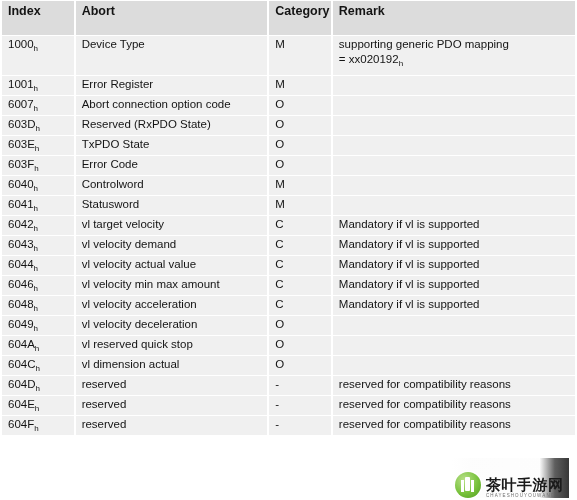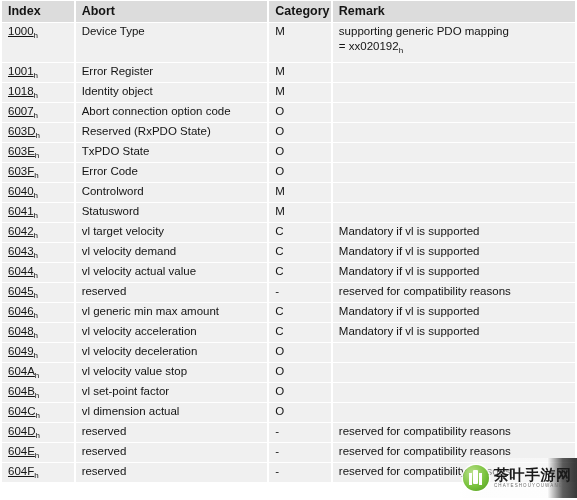--- a/index.html
+++ b/index.html
@@ -33,51 +33,51 @@
     font-weight: normal;
     text-align: left;
   }
   #doc-table thead th {
     background: #dcdcdc;
     font-weight: bold;
     font-size: 12.5px;
     height: 17px;
     line-height: 16px;
     padding-top: 2px;
-    padding-bottom: 2px;
+    padding-bottom: 15px;
   }
   .col-index  { width: 71px; }
   .col-name   { width: 190px; }
   .col-cat    { width: 61px; }
   .col-remark { width: 240px; }
 
-  td.cell-index { white-space: nowrap; text-decoration: underline; }
+  td.cell-index { white-space: nowrap; }
   td.cell-cat   { text-align: center; }
 
   tbody tr { height: 17px; }
   tbody tr.tall td { height: 36px; }
 
   sub.hx {
     font-size: 8px;
     vertical-align: baseline;
     position: relative;
     top: 3px;
     letter-spacing: 0;
   }
   .remark-line2 { display: block; }
 
   
   #watermark {
     position: absolute;
-    right: 0;
+    right: 8px;
     bottom: 2px;
     width: 118px;
     height: 40px;
     display: flex;
-    align-items: center;
+    align-items: flex-end;
     background: linear-gradient(to right, rgba(255,255,255,0) 0%, rgba(250,250,250,0.45) 18%, rgba(252,252,252,0.6) 75%, rgba(40,40,40,0.75) 88%, rgba(20,20,20,0.85) 100%);
     pointer-events: none;
   }
   #wm-badge {
     width: 26px;
     height: 26px;
     border-radius: 50%;
     background: radial-gradient(circle at 35% 30%, #b9e08a 0%, #79c23c 55%, #4e9a1e 100%);
     position: relative;
     flex: 0 0 auto;
@@ -137,26 +137,20 @@
         <td class="cell-cat">M</td>
         <td class="cell-remark"><span>supporting generic PDO mapping</span><span class="remark-line2"><span>= xx020192</span><sub class="hx">h</sub></span></td>
       </tr>
       <tr>
         <td class="cell-index"><span>1001</span><sub class="hx">h</sub></td>
         <td class="cell-name">Error Register</td>
         <td class="cell-cat">M</td>
         <td class="cell-remark"><span></span></td>
       </tr>
       <tr>
-        <td class="cell-index"><span>1018</span><sub class="hx">h</sub></td>
-        <td class="cell-name">Identity object</td>
-        <td class="cell-cat">M</td>
-        <td class="cell-remark"><span></span></td>
-      </tr>
-      <tr>
         <td class="cell-index"><span>6007</span><sub class="hx">h</sub></td>
         <td class="cell-name">Abort connection option code</td>
         <td class="cell-cat">O</td>
         <td class="cell-remark"><span></span></td>
       </tr>
       <tr>
         <td class="cell-index"><span>603D</span><sub class="hx">h</sub></td>
         <td class="cell-name">Reserved (RxPDO State)</td>
         <td class="cell-cat">O</td>
         <td class="cell-remark"><span></span></td>
@@ -197,52 +191,40 @@
         <td class="cell-cat">C</td>
         <td class="cell-remark"><span>Mandatory if vl is supported</span></td>
       </tr>
       <tr>
         <td class="cell-index"><span>6044</span><sub class="hx">h</sub></td>
         <td class="cell-name">vl velocity actual value</td>
         <td class="cell-cat">C</td>
         <td class="cell-remark"><span>Mandatory if vl is supported</span></td>
       </tr>
       <tr>
-        <td class="cell-index"><span>6045</span><sub class="hx">h</sub></td>
-        <td class="cell-name">reserved</td>
-        <td class="cell-cat">-</td>
-        <td class="cell-remark"><span>reserved for compatibility reasons</span></td>
-      </tr>
-      <tr>
         <td class="cell-index"><span>6046</span><sub class="hx">h</sub></td>
-        <td class="cell-name">vl generic min max amount</td>
+        <td class="cell-name">vl velocity min max amount</td>
         <td class="cell-cat">C</td>
         <td class="cell-remark"><span>Mandatory if vl is supported</span></td>
       </tr>
       <tr>
         <td class="cell-index"><span>6048</span><sub class="hx">h</sub></td>
         <td class="cell-name">vl velocity acceleration</td>
         <td class="cell-cat">C</td>
         <td class="cell-remark"><span>Mandatory if vl is supported</span></td>
       </tr>
       <tr>
         <td class="cell-index"><span>6049</span><sub class="hx">h</sub></td>
         <td class="cell-name">vl velocity deceleration</td>
         <td class="cell-cat">O</td>
         <td class="cell-remark"><span></span></td>
       </tr>
       <tr>
         <td class="cell-index"><span>604A</span><sub class="hx">h</sub></td>
-        <td class="cell-name">vl velocity value stop</td>
-        <td class="cell-cat">O</td>
-        <td class="cell-remark"><span></span></td>
-      </tr>
-      <tr>
-        <td class="cell-index"><span>604B</span><sub class="hx">h</sub></td>
-        <td class="cell-name">vl set-point factor</td>
+        <td class="cell-name">vl reserved quick stop</td>
         <td class="cell-cat">O</td>
         <td class="cell-remark"><span></span></td>
       </tr>
       <tr>
         <td class="cell-index"><span>604C</span><sub class="hx">h</sub></td>
         <td class="cell-name">vl dimension actual</td>
         <td class="cell-cat">O</td>
         <td class="cell-remark"><span></span></td>
       </tr>
       <tr>

